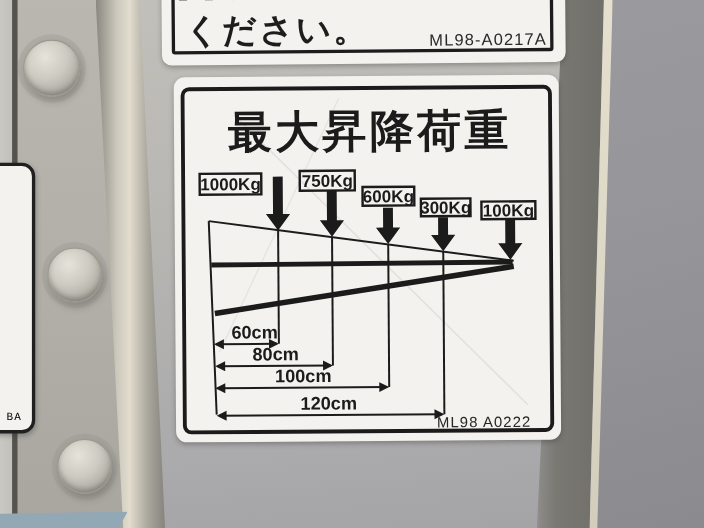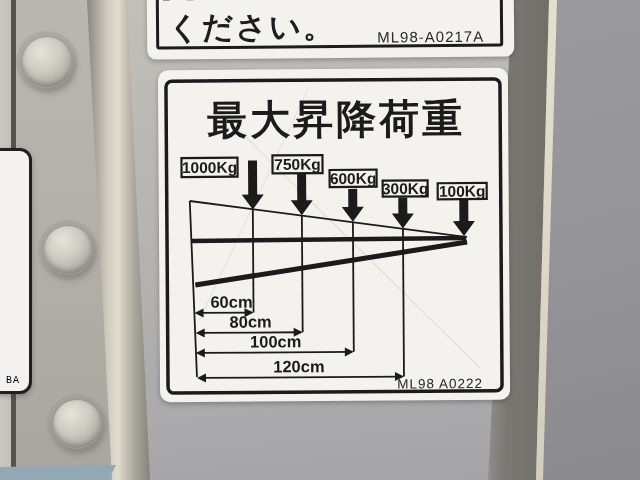--- a/index.html
+++ b/index.html
@@ -41,21 +41,21 @@
   
   .lbl{background:#f3f2ee;box-shadow:0 2px 5px rgba(45,45,40,.35);}
   .side-label{left:-42px;top:148px;width:74px;height:246px;z-index:5;
     border:3px solid #202020;border-radius:12px;}
   .side-label .code{position:absolute;right:9px;bottom:5px;font-size:10px;color:#000000;letter-spacing:1px;font-family:Liberation Mono, monospace;}
 
   .top-label{left:147px;top:-16px;width:367px;height:74px;z-index:6;border-radius:9px;transform:rotate(-0.5deg);}
   .top-label .inner-border{position:absolute;left:9px;right:11px;top:-20px;height:84px;
     border:3px solid #1c1c1c;border-radius:3px;}
   .top-label .jp{position:absolute;left:21px;top:22px;font-size:31px;font-weight:600;color:#1d1d1d;letter-spacing:2px;}
-  .top-label .pn{position:absolute;right:30px;bottom:12px;font-size:15px;color:#2a2a2a;letter-spacing:1px;text-align:center;}
+  .top-label .pn{position:absolute;right:17px;bottom:12px;font-size:15px;color:#2a2a2a;letter-spacing:1px;text-align:center;}
   .top-label .frag{position:absolute;left:16px;top:9px;width:112px;height:6px;opacity:.85;
     background:repeating-linear-gradient(90deg,#222 0 7px,transparent 7px 24px);}
 
   .main-label{left:159px;top:69px;width:350px;height:332px;z-index:6;border-radius:10px;transform:rotate(-0.4deg);}
   .main-label svg{position:absolute;left:0;top:0;width:100%;height:100%;font-family:inherit;}
   .ink{stroke:#1b1b1b;fill:none;}
   .inkfill{fill:#1b1b1b;stroke:none;}
   text{fill:#1b1b1b;}
   .title-t{font-size:40px;font-weight:bold;letter-spacing:3px;}
   .box-t{font-size:15.5px;font-weight:600;}

